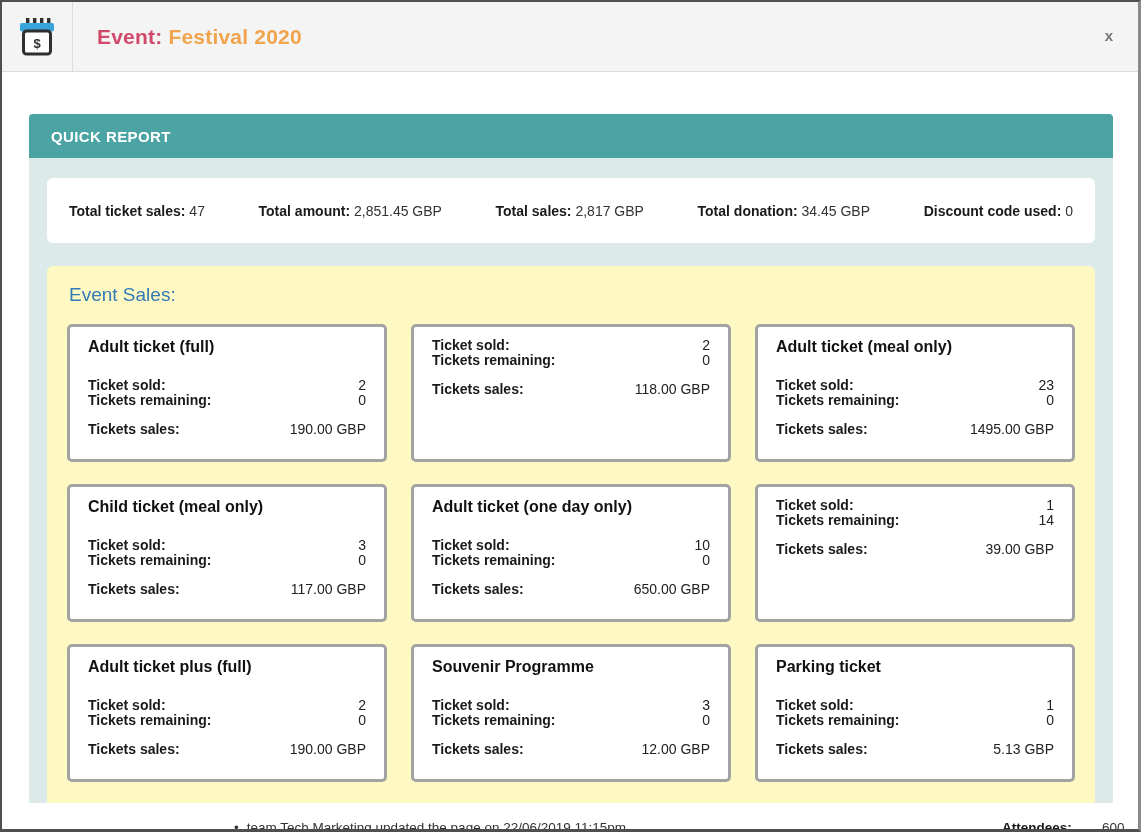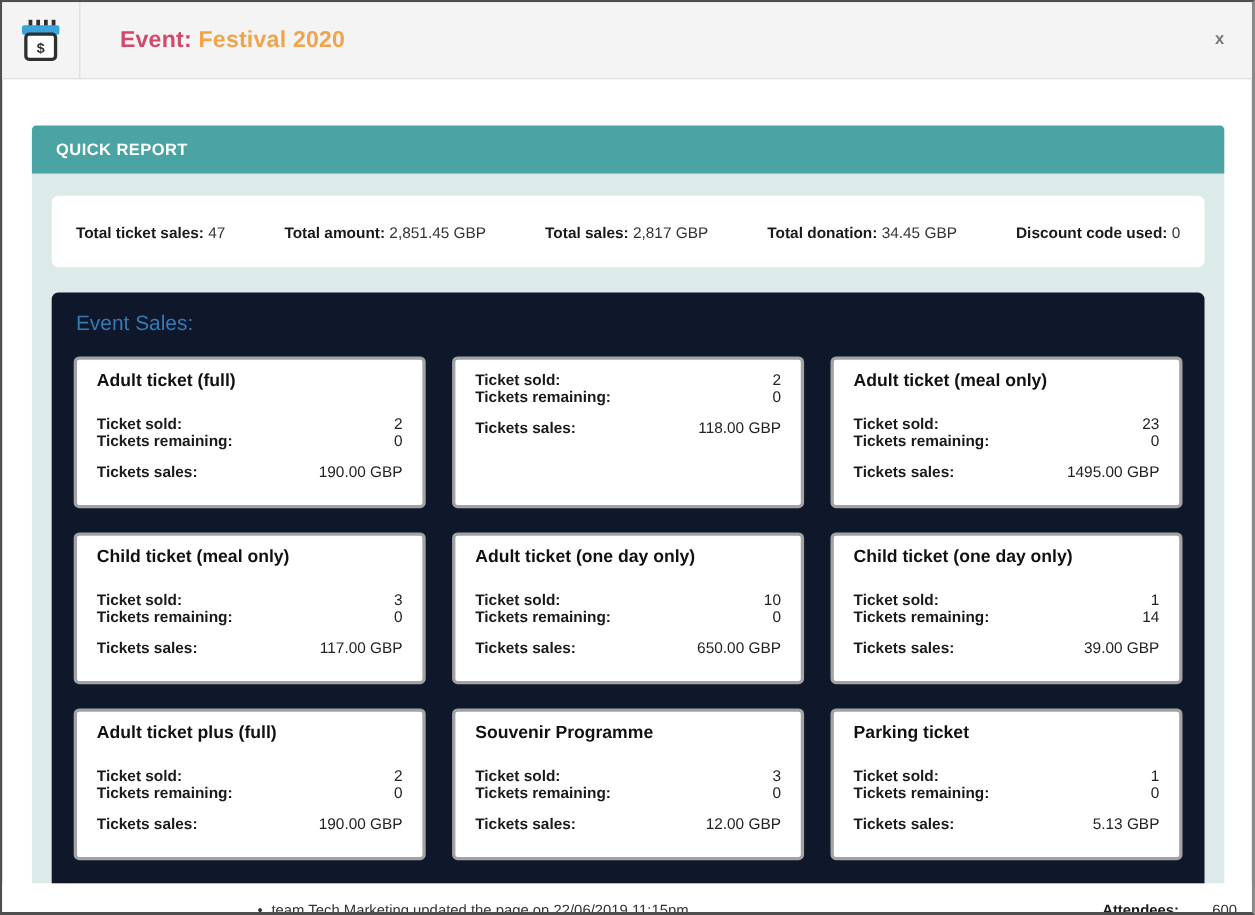--- a/index.html
+++ b/index.html
@@ -15,21 +15,21 @@
   
   .header {
     position:absolute; top:0; left:0; right:0; height:70px;
     background:#f4f4f4; border-bottom:1px solid #dcdcdc;
     display:flex; align-items:center;
   }
   .icon-box {
     width:71px; height:100%; border-right:1px solid #dcdcdc;
     display:flex; align-items:center; justify-content:center; flex:0 0 auto;
   }
-  .title { margin-left:36px; font-size:21px; font-weight:bold; letter-spacing:.2px; }
+  .title { margin-left:24px; font-size:21px; font-weight:bold; letter-spacing:.2px; }
   .title .prefix { color:#d2496b; }
   .title .event  { color:#f0a44c; }
   .close-x {
     position:absolute; right:25px; top:26px; font-size:15px; font-weight:bold;
     color:#757575; cursor:pointer; line-height:1;
   }
 
   
   .modal { position:absolute; left:27px; top:112px; width:1084px; height:705px; }
   .banner {
@@ -43,21 +43,21 @@
 
   .summary {
     height:65px; background:#fff; border-radius:6px;
     display:flex; align-items:center; justify-content:space-between; padding:0 22px;
     font-size:14px; color:#333;
   }
   .stat { white-space:nowrap; }
   .stat b { color:#1a1a1a; }
 
   .panel {
-    margin-top:23px; height:548px; background:#0f172a; border-radius:6px;
+    margin-top:23px; height:548px; background:#fef9c3; border-radius:6px;
     padding:16px 20px 0 20px;
   }
   .panel-heading { font-size:19px; color:#337ab7; margin:2px 0 18px 2px; }
 
   .grid {
     display:grid; grid-template-columns:repeat(3,1fr); column-gap:24px; row-gap:22px;
   }
   .card {
     min-height:138px; background:#fff; border:3px solid #a3a3a3; border-radius:5px;
     padding:11px 18px 18px 18px;
@@ -210,21 +210,20 @@
                 <span class="lbl">Tickets remaining:</span>
                 <span class="val">0</span>
               </div>
             <div class="crow sales">
                 <span class="lbl">Tickets sales:</span>
                 <span class="val">650.00 GBP</span>
               </div>
           </div>
 
           <div class="card">
-            <div class="card-title">Child ticket (one day only)</div>
             <div class="crow">
                 <span class="lbl">Ticket sold:</span>
                 <span class="val">1</span>
               </div>
             <div class="crow">
                 <span class="lbl">Tickets remaining:</span>
                 <span class="val">14</span>
               </div>
             <div class="crow sales">
                 <span class="lbl">Tickets sales:</span>

